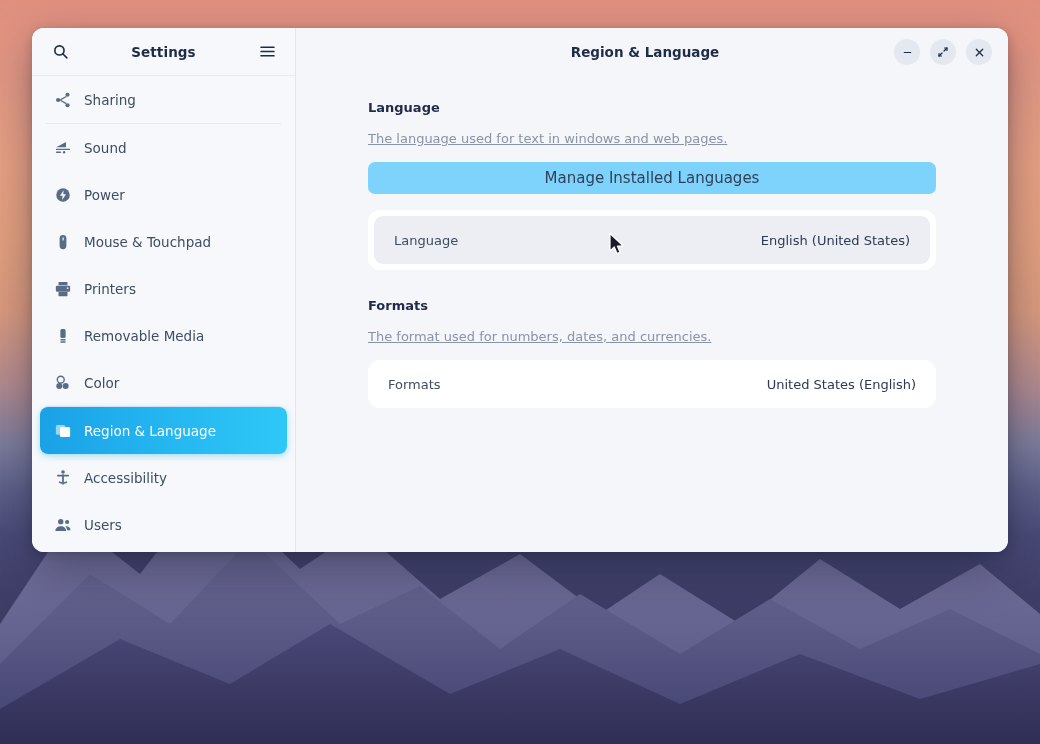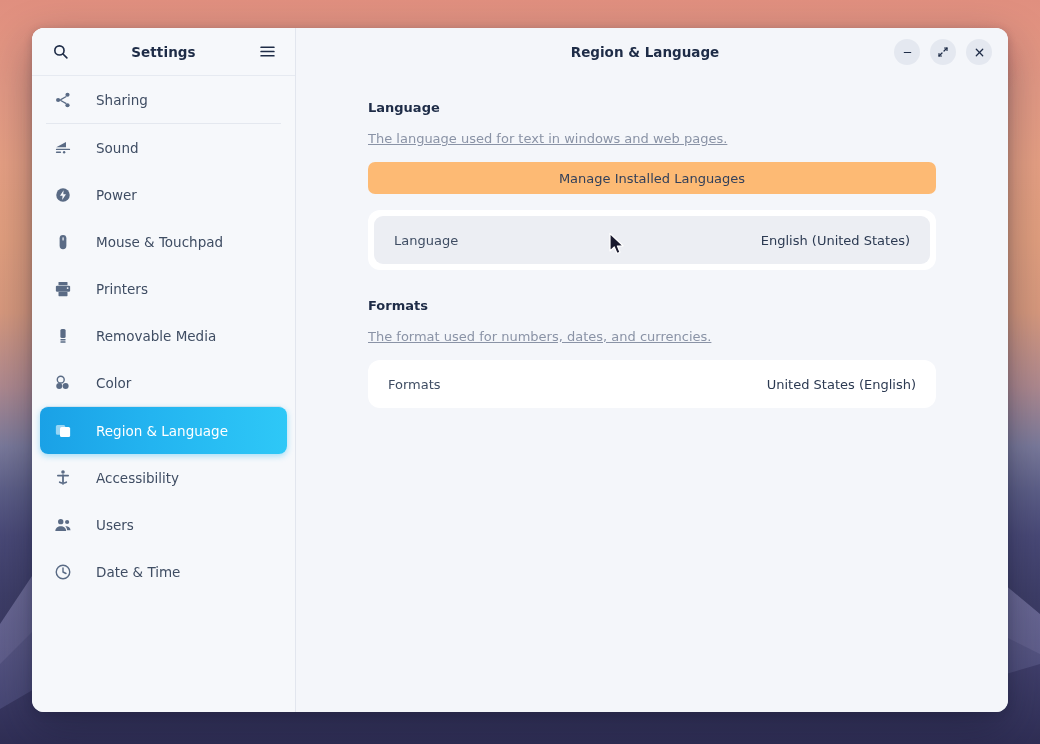--- a/index.html
+++ b/index.html
@@ -40,21 +40,21 @@
       radial-gradient(closest-side at 95% 8%, rgba(226,130,118,0.55), rgba(226,130,118,0) 70%);
     pointer-events: none;
   }
   
   #mountains { position: absolute; left: 0; bottom: 0; width: 1040px; height: 420px; }
 
   
   #window {
     position: absolute;
     left: 32px; top: 28px;
-    width: 976px; height: 684px;
+    width: 976px; height: 524px;
     background: #f4f6fa;
     border-radius: 12px;
     box-shadow: 0 18px 46px rgba(20,22,45,0.40), 0 2px 8px rgba(20,22,45,0.22);
     display: flex;
     overflow: hidden;
   }
 
   
   #sidebar {
     width: 264px;
@@ -91,21 +91,21 @@
 
   #sidebar-list {
     flex: 1;
     overflow: hidden;
     padding: 0 8px;
   }
   .nav-item {
     height: 47px;
     display: flex;
     align-items: center;
-    gap: 24px;
+    gap: 12px;
     padding: 0 14px;
     border-radius: 8px;
     color: #475569;
     font-size: 13.5px;
     cursor: pointer;
     position: relative;
   }
   .nav-item .nav-icon {
     width: 18px; height: 18px;
     flex: 0 0 18px;
@@ -175,25 +175,25 @@
   }
   .section-desc {
     font-size: 13px;
     color: #8a93a6;
     margin-bottom: 16px;
     text-decoration: underline;
   }
   .wide-button {
     width: 100%;
     height: 32px;
-    background: #fdba74;
+    background: #7dd3fc;
     border: none;
     border-radius: 7px;
     font-family: inherit;
-    font-size: 13px;
+    font-size: 15px;
     color: #32405a;
     cursor: pointer;
     display: flex; align-items: center; justify-content: center;
   }
   .card-wrap {
     margin-top: 16px;
     border-radius: 12px;
     background: #ffffff;
     padding: 6px;
   }

